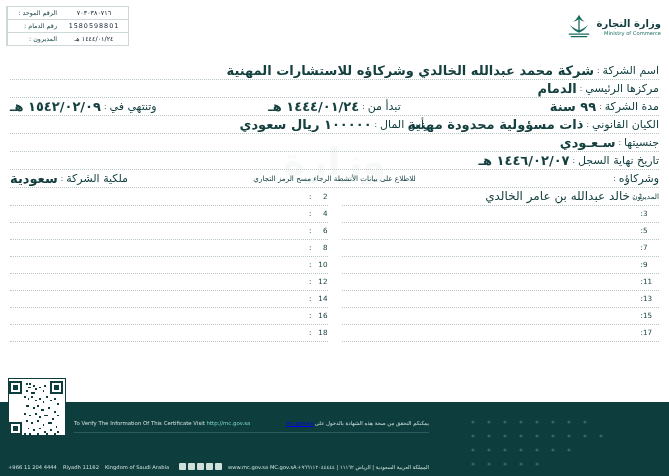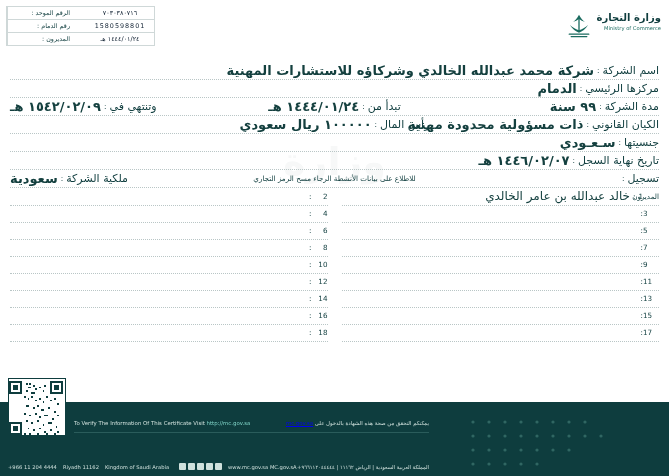--- a/index.html
+++ b/index.html
@@ -21,41 +21,41 @@
     font-size:10.5px;font-weight:bold;color:#0f3d3e;letter-spacing:0px;
   }
   .hdr-title .en{
     font-size:9px;font-weight:bold;color:#0f3d3e;margin-top:3px;
     direction:ltr;
   }
 
   
   .ministry{
     position:absolute;right:8px;top:12px;
-    display:flex;align-items:flex-start;gap:5px;direction:rtl;
+    display:flex;align-items:center;gap:5px;direction:rtl;
   }
   .ministry .txt{text-align:right;line-height:1.25;}
   .ministry .txt .ar{font-size:10px;font-weight:bold;color:#0f3d3e;}
   .ministry .txt .en{font-size:5.2px;color:#1b6b60;direction:ltr;text-align:right;}
   .palm{width:26px;height:30px;}
 
   
   .meta{
     position:absolute;left:6px;top:6px;
     direction:rtl;font-size:6.4px;color:#123;
     border:0.6px solid #cfd8d8;
   }
   .meta .row{
     display:flex;align-items:center;
     border-bottom:0.6px solid #cfd8d8;
     height:12px;
   }
   .meta .row:last-child{border-bottom:none;}
   .meta .lbl{
-    width:46px;text-align:left;padding:0 16px;color:#0f3d3e;
+    width:46px;text-align:left;padding:0 3px;color:#0f3d3e;
     border-left:0.6px solid #cfd8d8;height:100%;
     display:flex;align-items:center;justify-content:flex-start;
   }
   .meta .val{
     width:62px;text-align:center;padding:0 3px;
     letter-spacing:1px;direction:ltr;
     display:flex;align-items:center;justify-content:center;height:100%;
   }
 
   
@@ -231,21 +231,21 @@
     <div class="frow">
       <div class="fcell right">
         <span class="flabel">تاريخ نهاية السجل</span>
         <span class="fsep">:</span>
         <span class="fvalue">١٤٤٦/٠٢/٠٧ هـ</span>
       </div>
     </div>
 
     <div class="frow">
       <div class="fcell right">
-        <span class="flabel">تسجيل</span>
+        <span class="flabel">وشركاؤه</span>
         <span class="fsep">:</span>
       </div>
       <div class="center-note">للاطلاع على بيانات الأنشطة الرجاء مسح الرمز التجاري</div>
       <div class="fcell leftcell">
         <span class="flabel">ملكية الشركة</span>
         <span class="fsep">:</span>
         <span class="fvalue">سعودية</span>
       </div>
     </div>
   </div>

